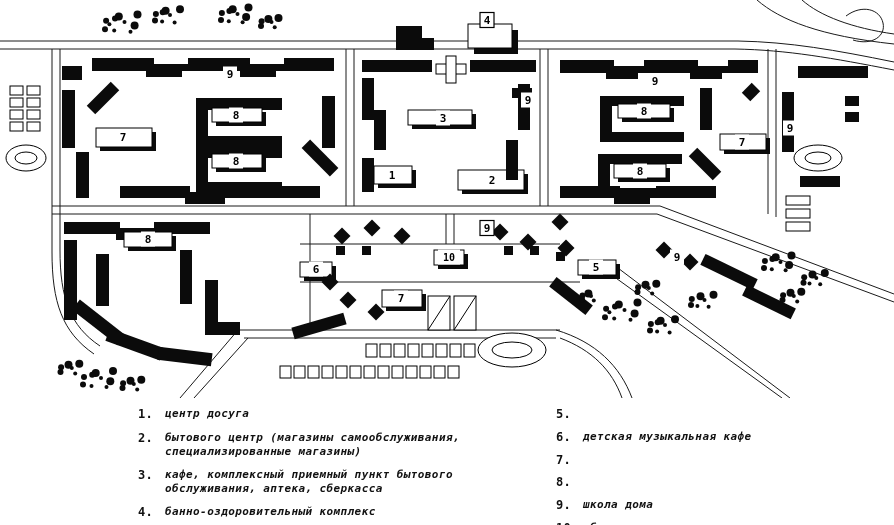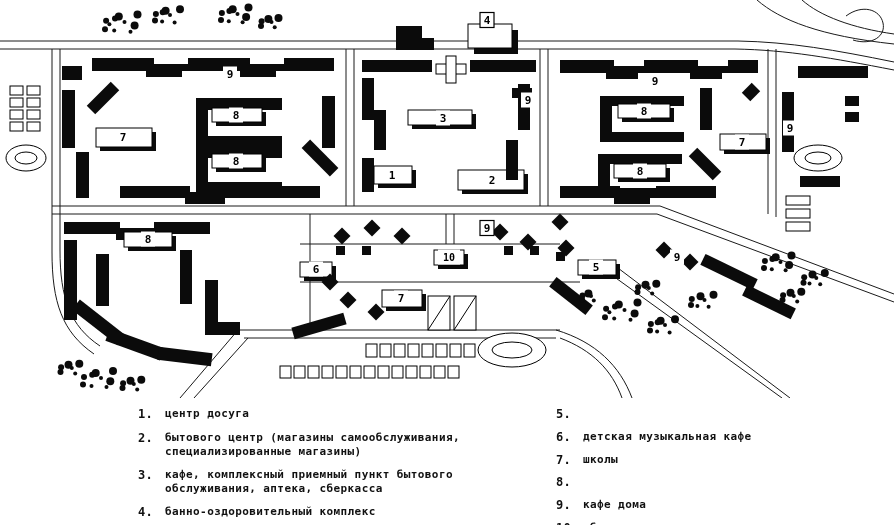--- a/index.html
+++ b/index.html
@@ -8,21 +8,21 @@
   .map-wrap{position:absolute;top:0;left:0;width:894px;height:398px;}
   svg text{user-select:none;}
   .legend{position:absolute;top:403px;left:0;width:894px;height:122px;}
   .legend-col{position:absolute;top:4px;}
   #legend-left{left:138px;width:372px;}
   #legend-right{left:556px;width:320px;}
   .legend-item{display:flex;align-items:flex-start;font-size:11px;font-weight:bold;
                letter-spacing:0.4px;line-height:1.32;margin-bottom:8px;}
   #legend-right .legend-item{margin-bottom:7px;}
   .legend-num{flex:none;width:27px;font-size:12px;font-weight:bold;}
-  .legend-text{flex:1;}
+  .legend-text{flex:1;font-style:italic;}
 </style>
 </head>
 <body>
 
 <div class="page">
 
   <div class="map-wrap">
     <svg id="map-svg" viewBox="0 0 894 398" width="894" height="398">
 
       <g id="roads" stroke="#1a1a1a" stroke-width="1" fill="none">
@@ -458,28 +458,27 @@
     <div class="legend-col" id="legend-right">
         <div class="legend-item">
           <span class="legend-num">5.</span>
         </div>
         <div class="legend-item">
           <span class="legend-num">6.</span>
           <span class="legend-text">детская музыкальная кафе</span>
         </div>
         <div class="legend-item">
           <span class="legend-num">7.</span>
-          <span class="legend-text">школы</span>
         </div>
         <div class="legend-item">
           <span class="legend-num">8.</span>
         </div>
         <div class="legend-item">
           <span class="legend-num">9.</span>
-          <span class="legend-text">кафе дома</span>
+          <span class="legend-text">школа дома</span>
         </div>
         <div class="legend-item">
           <span class="legend-num">10.</span>
           <span class="legend-text">общежитие</span>
         </div>
       </div>
   </div>
 </div>
 
 </body></html>

